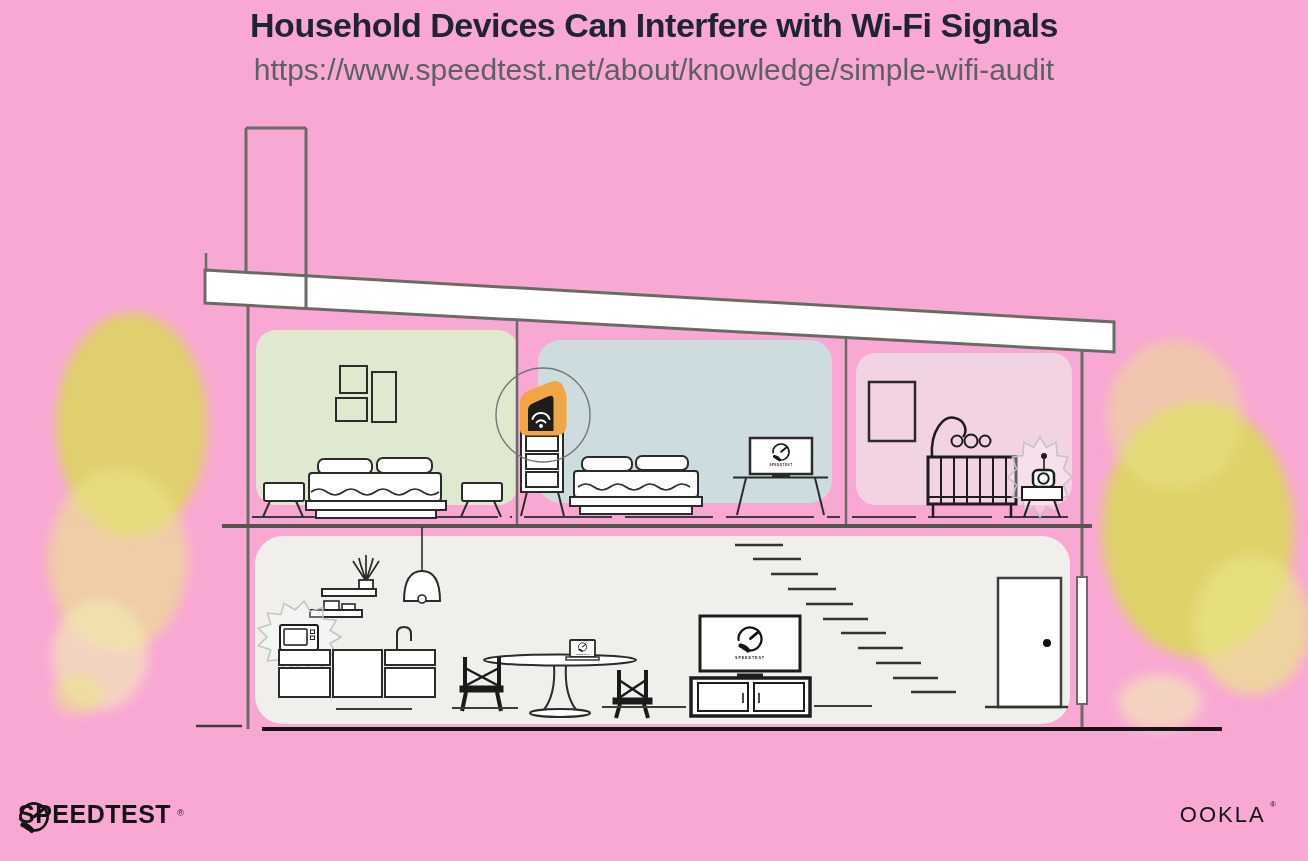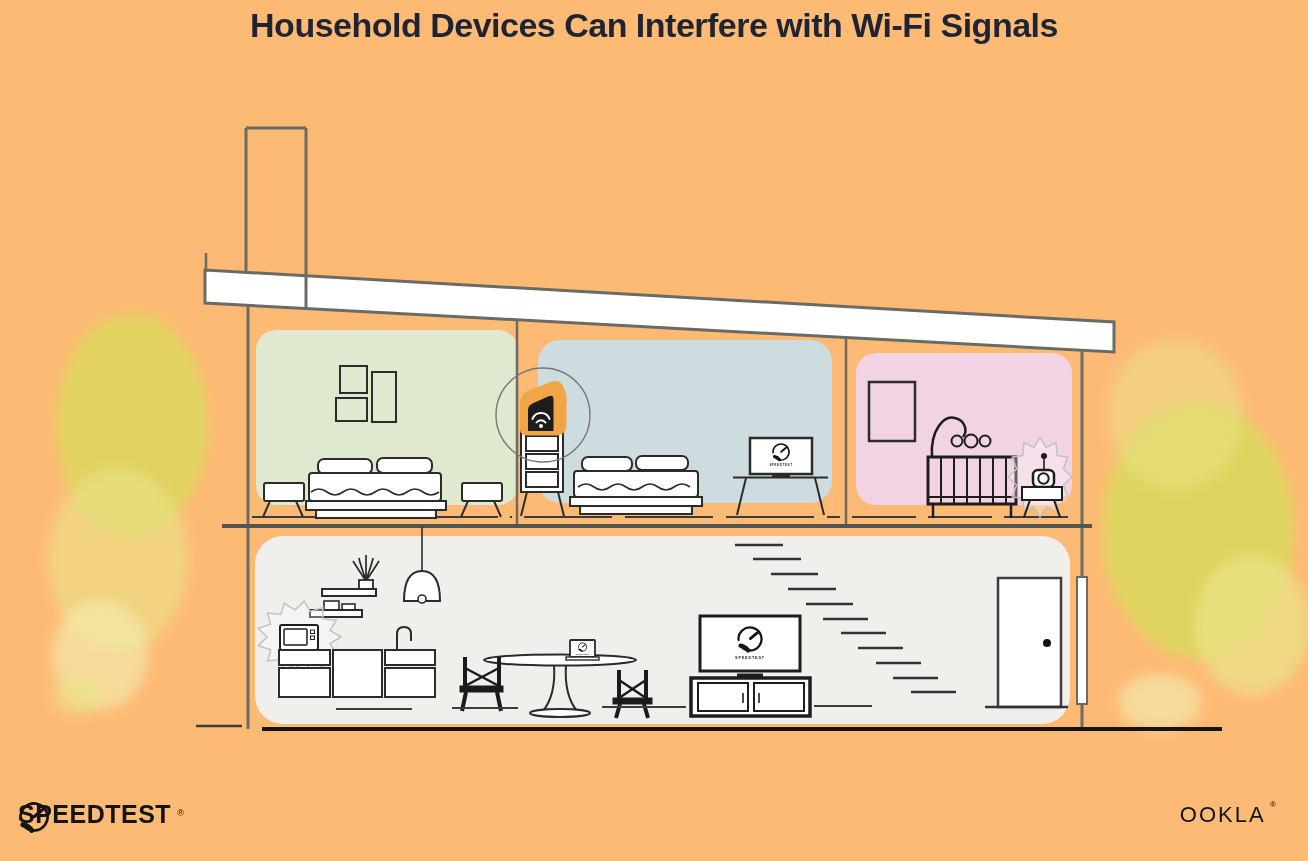--- a/index.html
+++ b/index.html
@@ -1,36 +1,37 @@
 <!DOCTYPE html>
 <html style="--bedroom-green: #dfe9cf; --bedroom-blue: #ccdcdf; --nursery-pink: #f2d3e3; --ground-floor-gray: #f0efec; --router-orange: #f2a544; --foliage-yellow: #dcd65c; --foliage-yellow-light: #e9e489; --foliage-yellow-pale: #f1eeb4; --line-dark: #2b2b2b; --structure-gray: #6b6b66; --interference-gray: #c2c2c2;"><head>
 <meta charset="utf-8">
 <style>
   html,body{margin:0;padding:0;background:#ffffff;}
-  .page{position:relative;width:1308px;height:861px;background:#fdba74;overflow:hidden;
+  .page{position:relative;width:1308px;height:861px;background:#f9a8d4;overflow:hidden;
         font-family:"Liberation Sans",sans-serif;}
   .hdr{position:absolute;left:0;top:6px;width:1308px;text-align:center;}
   .hdr h1{margin:0;font-size:34px;font-weight:bold;letter-spacing:-0.5px;color:#1e2433;
           font-family:"Liberation Sans",sans-serif;}
   .hdr .url{margin-top:8px;font-size:30px;font-weight:normal;color:#5b6066;letter-spacing:0px;}
   svg{position:absolute;left:0;top:0;}
   .footer-left{position:absolute;left:18px;top:800px;display:flex;align-items:center;gap:6px;}
   .footer-left .st-text{font-size:25px;font-weight:bold;color:#141414;letter-spacing:0.5px;}
   .footer-left sup{font-size:9px;color:#141414;vertical-align:top;position:relative;top:-2px;}
   .footer-right{position:absolute;right:32px;top:802px;color:#111;}
   .footer-right .ookla-text{font-size:22px;font-weight:normal;letter-spacing:2px;}
   .footer-right sup{font-size:8px;vertical-align:top;position:relative;top:-2px;}
 </style>
 </head>
 <body>
 
 <div class="page">
 
   <div class="hdr">
     <h1>Household Devices Can Interfere with Wi-Fi Signals</h1>
+    <div class="url">https://www.speedtest.net/about/knowledge/simple-wifi-audit</div>
   </div>
 
   <svg width="1308" height="861" viewBox="0 0 1308 861">
     <defs>
       <g id="gauge-sym">
         <path d="M -9.96 0.87 A 10 10 0 1 1 -8.19 5.74" fill="none" stroke="#141414" stroke-width="2" stroke-linecap="round"></path>
         <path d="M -8.19 5.74 A 10 10 0 0 1 -1.74 9.85" fill="none" stroke="#141414" stroke-width="3.8" stroke-linecap="round"></path>
         <path d="M 0.3 -0.3 L 7.3 -6.2" stroke="#141414" stroke-width="2.4" stroke-linecap="round"></path>
       </g>
       <filter id="wc" x="-40%" y="-40%" width="180%" height="180%">

